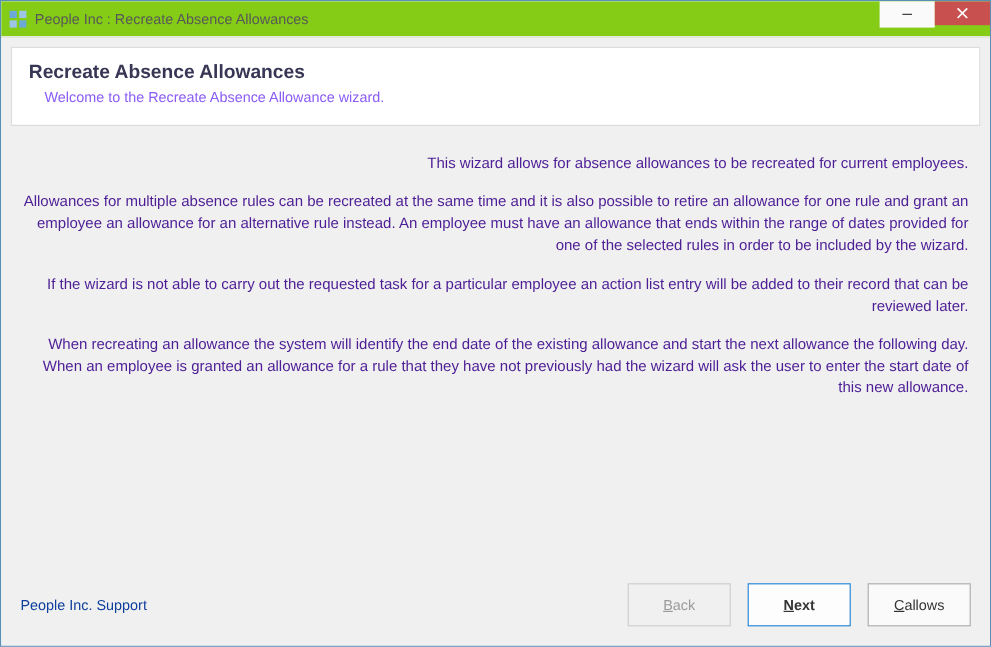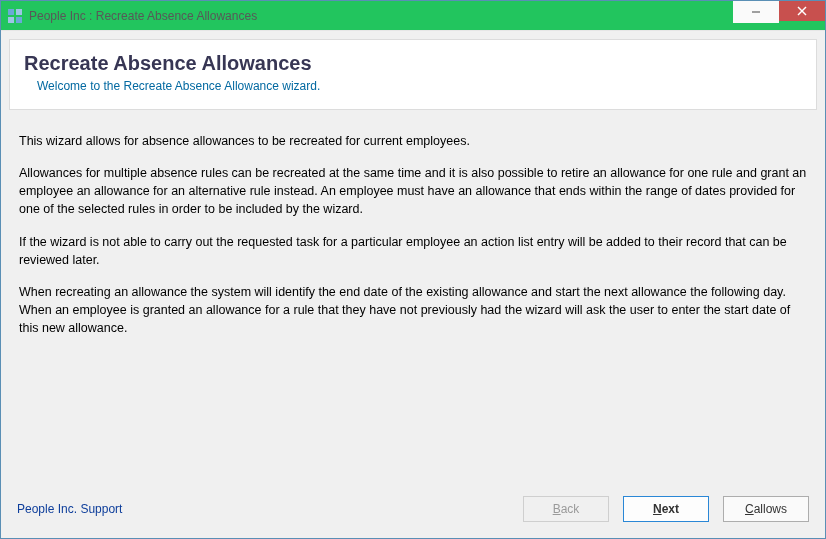--- a/index.html
+++ b/index.html
@@ -7,21 +7,21 @@
       font-family: "Segoe UI", Tahoma, sans-serif;
       font-size: 12px;
       background: #fff;
       width: 826px;
       height: 539px;
       overflow: hidden;
       border: 1px solid #5a8fb5;
     }
     .titlebar {
       height: 30px;
-      background: #22c55e;
+      background: #84cc16;
       border-bottom: 1px solid #e6e6e6;
       display: flex;
       align-items: center;
       padding-left: 6px;
       position: relative;
     }
     .titlebar .app-icon {
       width: 16px; height: 16px;
       margin-right: 6px;
       display: inline-flex;
@@ -58,54 +58,55 @@
       flex-direction: column;
       background: #f0f0f0;
     }
     .header-panel {
       background: #fff;
       border: 1px solid #dcdcdc;
       padding: 12px 14px 16px 14px;
       margin-bottom: 0;
     }
     .header-panel h1 {
-      font-size: 20px;
+      font-size: 16px;
       font-weight: bold;
       color: #373654;
       margin-bottom: 4px;
     }
     .header-panel .subtitle {
       font-size: 12px;
-      color: #0369a1;
+      color: #8b5cf6;
       padding-left: 13px;
     }
     .body-text {
       flex: 1;
       padding: 22px 10px 10px 10px;
-      color: #000000;
+      color: #4c1d95;
       font-size: 12.5px;
       line-height: 1.45;
+      text-align: right;
     }
     .body-text p {
       margin-bottom: 14px;
     }
     .footer {
       display: flex;
       align-items: center;
       padding: 4px 8px 8px 8px;
     }
     .support-link {
       color: #0e3e9b;
       font-size: 12px;
       cursor: pointer;
     }
     .spacer { flex: 1; }
     .btn {
       width: 86px;
-      height: 26px;
+      height: 36px;
       margin-left: 14px;
       background: #fafafa;
       border: 1px solid #adadad;
       font-family: inherit;
       font-size: 12px;
       color: #333;
       cursor: pointer;
     }
     .btn.disabled {
       color: #9a9a9a;

